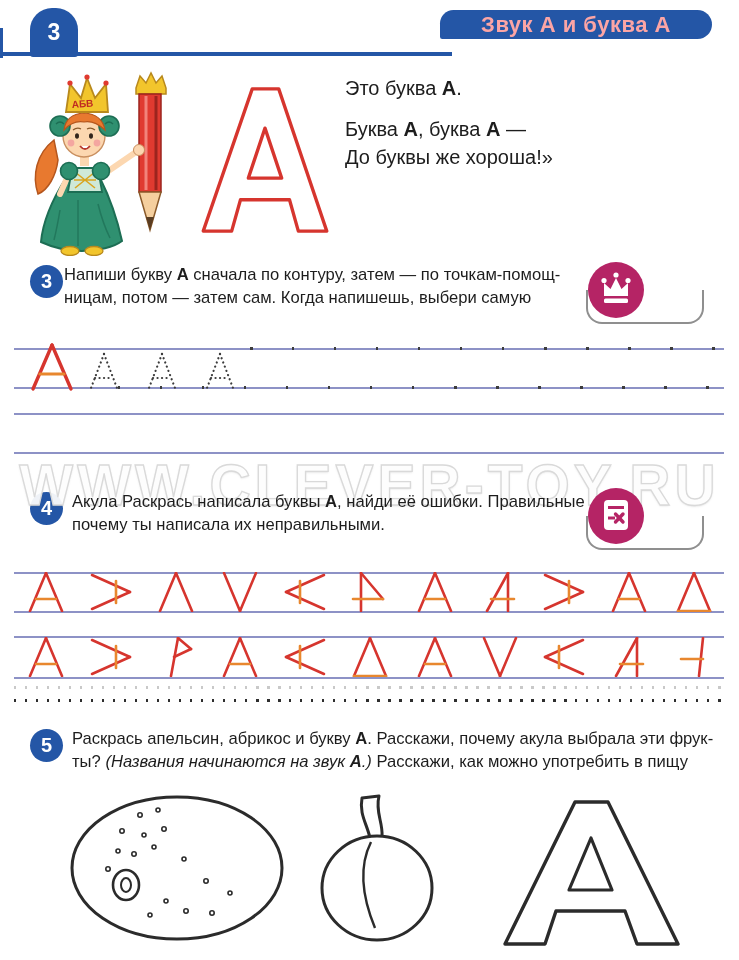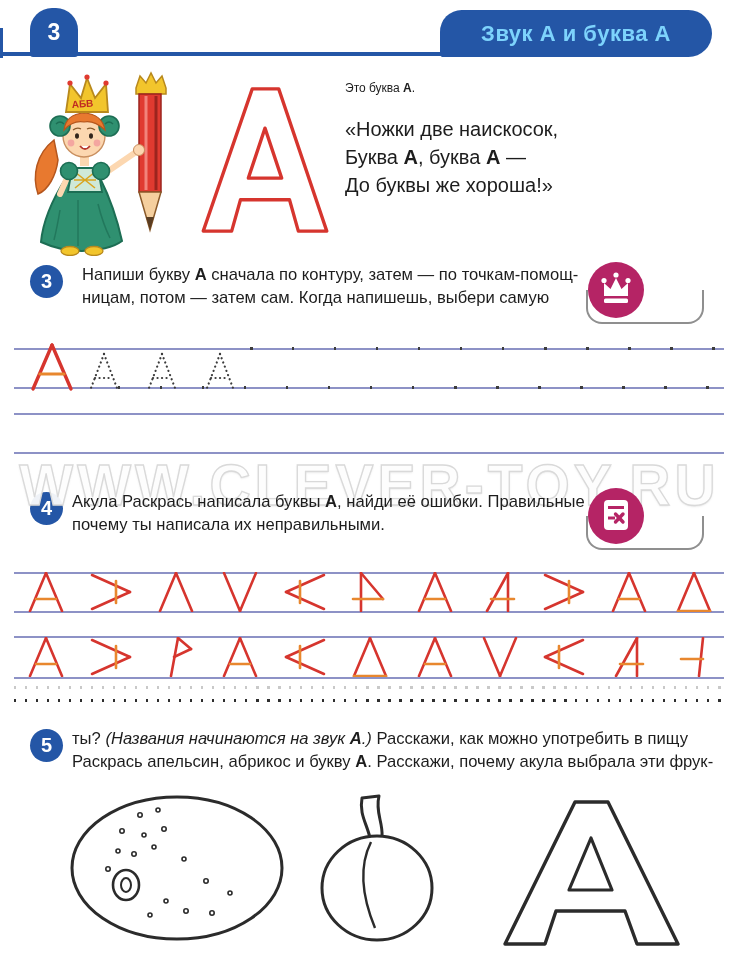--- a/index.html
+++ b/index.html
@@ -10,27 +10,27 @@
   body{background:#fff;font-family:"Liberation Sans",sans-serif;color:var(--ink);}
   .page{position:relative;width:739px;height:960px;background:#fff;overflow:hidden;}
   .abs{position:absolute;}
 
   
   .header-line{left:0;top:52px;width:452px;height:4px;background:var(--blue);}
   .edge-sliver{left:0;top:28px;width:3px;height:30px;background:var(--blue);}
   .page-tab{left:30px;top:8px;width:48px;height:49px;background:var(--blue);
     border-radius:22px 22px 3px 3px;display:flex;align-items:center;justify-content:center;
     color:#fff;font-size:23px;font-weight:bold;}
-  .title-banner{left:440px;top:10px;width:272px;height:47px;background:var(--blue);
+  .title-banner{left:440px;top:10px;width:272px;height:29px;background:var(--blue);
     border-radius:24px 26px 26px 4px;display:flex;align-items:center;justify-content:center;
-    color:#7dd3fc;font-size:22px;font-weight:bold;letter-spacing:.5px;white-space:nowrap;}
+    color:#fca5a5;font-size:22px;font-weight:bold;letter-spacing:.5px;white-space:nowrap;}
 
   
   .intro-text{left:345px;top:76px;width:380px;}
-  .intro-label{font-size:12px;line-height:24px;}
+  .intro-label{font-size:20px;line-height:24px;}
   .poem{margin-top:15px;font-size:20px;line-height:28px;}
   .tline{white-space:nowrap;}
   .b{font-weight:bold;} .i{font-style:italic;}
 
   
   .num-badge{width:33px;height:33px;border-radius:50%;background:var(--blue);
     display:flex;align-items:center;justify-content:center;color:#fff;font-size:20px;font-weight:bold;}
   .task-text{font-size:16.6px;line-height:23px;}
   .bracket{border:2.5px solid var(--gray);border-top:none;border-radius:0 0 16px 16px;
     width:118px;height:34px;background:transparent;}
@@ -125,30 +125,29 @@
   <svg class="abs" style="left:196px;top:84px;" width="138" height="152" viewBox="0 0 140 155">
     <path d="M57,5 L84,5 L133,150 L104,150 L95,118 L45,118 L36,150 L7,150 Z" fill="none" stroke="#d6352e" stroke-width="3.4" stroke-linejoin="round"></path>
     <path d="M70,45 L87,96 L53,96 Z" fill="none" stroke="#d6352e" stroke-width="3.4" stroke-linejoin="round"></path>
   </svg>
 
   <div class="abs intro-text">
     <div class="intro-label">
         <div class="tline"><span>Это буква </span><span class="b">А</span><span>.</span></div>
       </div>
     <div class="poem">
-        <div class="tline"><span>«Ножки две наискосок,</span></div>
         <div class="tline"><span>Буква </span><span class="b">А</span><span>, буква </span><span class="b">А</span><span> —</span></div>
         <div class="tline"><span>До буквы же хороша!»</span></div>
       </div>
   </div>
 
   <div class="abs num-badge" style="left:30px;top:265px;">
     <span>3</span>
   </div>
-  <div class="abs task-text over" style="left:82px;top:263px;">
+  <div class="abs task-text over" style="left:64px;top:263px;">
       <div class="tline"><span>Напиши букву </span><span class="b">А</span><span> сначала по контуру, затем — по точкам-помощ-</span></div>
       <div class="tline"><span>ницам, потом — затем сам. Когда напишешь, выбери самую</span></div>
     </div>
   <div class="abs bracket" style="left:586px;top:290px;"></div>
   <div class="abs icon-badge" style="left:588px;top:262px;">
     <svg width="56" height="56" viewBox="0 0 56 56">
       <polygon points="16,34 16,21 22.5,27 28,16 33.5,27 40,21 40,34" fill="#fff"></polygon>
       <rect x="16" y="36.5" width="24" height="4.5" rx="1.5" fill="#fff"></rect>
       <circle cx="16" cy="18.5" r="2.6" fill="#fff"></circle>
       <circle cx="28" cy="13" r="2.6" fill="#fff"></circle>
@@ -324,22 +323,22 @@
       </svg>
     </div>
 
   <div class="abs dotted-sep faint" style="top:686px;"></div>
   <div class="abs dotted-sep" style="top:699px;"></div>
 
   <div class="abs num-badge" style="left:30px;top:729px;">
     <span>5</span>
   </div>
   <div class="abs task-text" style="left:72px;top:727px;">
+      <div class="tline"><span>Раскрась апельсин, абрикос и букву </span><span class="b">А</span><span>. Расскажи, почему акула выбрала эти фрук-</span></div>
       <div class="tline"><span>ты? </span><span class="i">(Названия начинаются на звук </span><span class="b i">А</span><span class="i">.)</span><span> Расскажи, как можно употребить в пищу</span></div>
-      <div class="tline"><span>Раскрась апельсин, абрикос и букву </span><span class="b">А</span><span>. Расскажи, почему акула выбрала эти фрук-</span></div>
     </div>
 
   <svg class="abs" style="left:62px;top:793px;" width="230" height="152" viewBox="0 0 230 152">
     <ellipse cx="115" cy="75" rx="105" ry="71" fill="#fff" stroke="#2b2b2b" stroke-width="3"></ellipse>
     <ellipse cx="64" cy="92" rx="13" ry="15" fill="none" stroke="#2b2b2b" stroke-width="2.6"></ellipse>
     <ellipse cx="64" cy="92" rx="5" ry="7" fill="none" stroke="#2b2b2b" stroke-width="2"></ellipse>
     <g fill="none" stroke="#2b2b2b" stroke-width="1.6">
       <circle cx="78" cy="22" r="2.2"></circle>
         <circle cx="96" cy="17" r="2"></circle>
         <circle cx="60" cy="38" r="2.2"></circle>

